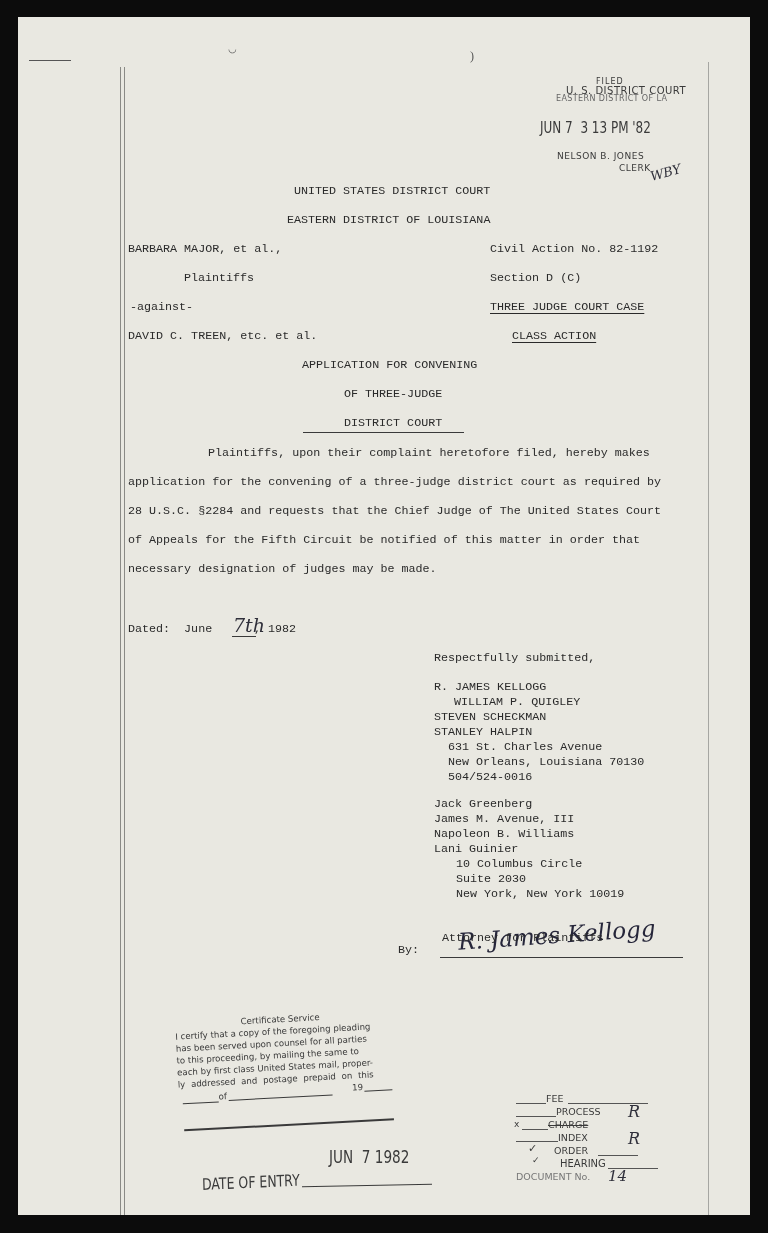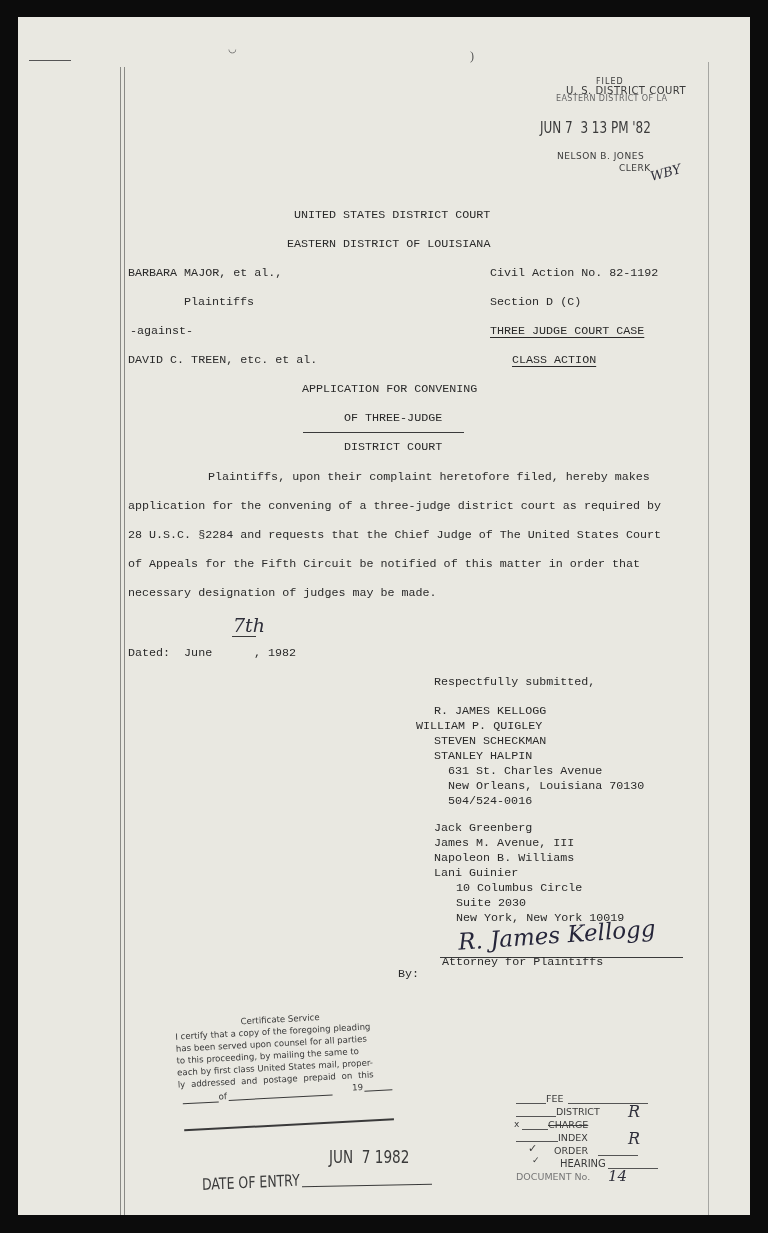--- a/index.html
+++ b/index.html
@@ -5,21 +5,21 @@
   html, body { margin: 0; padding: 0; }
   body {
     width: 768px; height: 1233px; background: #0c0c0c;
     position: relative; overflow: hidden;
   }
   .paper {
     position: absolute; left: 18px; top: 17px; width: 732px; height: 1198px;
     background: #e9e8e1;
   }
   .abs { position: absolute; white-space: pre; }
-  .tw { font-family: "Liberation Mono", "DejaVu Sans Mono", monospace; font-size: 11.7px; color: #2a2a2a; letter-spacing: 0; margin-top: 24px; }
+  .tw { font-family: "Liberation Mono", "DejaVu Sans Mono", monospace; font-size: 11.7px; color: #2a2a2a; letter-spacing: 0; }
   .stamp { font-family: "DejaVu Sans", "Liberation Sans", sans-serif; color: #3a3a3a; }
   .hand { font-family: "DejaVu Serif", "Liberation Serif", serif; font-style: italic; color: #2f2f3a; }
   .ul { text-decoration: underline; text-underline-offset: 3px; }
   .vline { position: absolute; width: 1px; background: #8a8a86; }
   .hline { position: absolute; height: 1px; background: #3a3a3a; }
 </style>
 </head>
 <body>
 
 <div class="paper">
@@ -73,21 +73,21 @@
     <div class="abs tw" style="left:110px; top:605px;">Dated:  June </div>
     <div class="hline" style="left:214px; top:619px; width:24px;"></div>
     <div class="abs hand" style="left:215px; top:597px; font-size:19px;">7th</div>
     <div class="abs tw" style="left:236px; top:605px;">, 1982</div>
   </div>
 
   <div>
     <div class="abs tw" style="left:416px; top:634px;">Respectfully submitted,</div>
 
     <div class="abs tw" style="left:416px; top:663px;">R. JAMES KELLOGG</div>
-    <div class="abs tw" style="left:398px; top:678px;">WILLIAM P. QUIGLEY</div>
+    <div class="abs tw" style="left:436px; top:678px;">WILLIAM P. QUIGLEY</div>
     <div class="abs tw" style="left:416px; top:693px;font-family:Liberation Mono, monospace;">STEVEN SCHECKMAN</div>
     <div class="abs tw" style="left:416px; top:708px;">STANLEY HALPIN</div>
     <div class="abs tw" style="left:430px; top:723px;">631 St. Charles Avenue</div>
     <div class="abs tw" style="left:430px; top:738px;">New Orleans, Louisiana 70130</div>
     <div class="abs tw" style="left:430px; top:753px;">504/524-0016</div>
 
     <div class="abs tw" style="left:416px; top:780px;">Jack Greenberg</div>
     <div class="abs tw" style="left:416px; top:795px;">James M. Avenue, III</div>
     <div class="abs tw" style="left:416px; top:810px;">Napoleon B. Williams</div>
     <div class="abs tw" style="left:416px; top:825px;">Lani Guinier</div>
@@ -121,21 +121,21 @@
     <div class="abs stamp" style="left:184px; top:1158px; font-size:16px; transform:scaleX(0.78) rotate(-2deg); transform-origin:left;">DATE OF ENTRY</div>
     <div class="hline" style="left:284px; top:1168px; width:130px; transform:rotate(-1deg);"></div>
   </div>
 
   <div style="position:absolute; left:480px; top:1072px; width:180px; height:120px;">
     <div class="hline" style="left:18px; top:14px; width:30px; background:#555;"></div>
     <div class="abs stamp" style="left:48px; top:4px; font-size:9.5px;">FEE</div>
     <div class="hline" style="left:70px; top:14px; width:80px; background:#555;"></div>
 
     <div class="hline" style="left:18px; top:27px; width:40px; background:#555;"></div>
-    <div class="abs stamp" style="left:58px; top:17px; font-size:9.5px;">DISTRICT</div>
+    <div class="abs stamp" style="left:58px; top:17px; font-size:9.5px;">PROCESS</div>
     <div class="abs hand" style="left:130px; top:13px; font-size:16px;">R</div>
 
     <div class="abs stamp" style="left:16px; top:30px; font-size:9px;">x</div>
     <div class="hline" style="left:24px; top:40px; width:26px; background:#555;"></div>
     <div class="abs stamp" style="left:50px; top:30px; font-size:9.5px; text-decoration:line-through;">CHARGE</div>
 
     <div class="hline" style="left:18px; top:52px; width:42px; background:#555;"></div>
     <div class="abs stamp" style="left:60px; top:43px; font-size:9.5px;">INDEX</div>
     <div class="abs hand" style="left:130px; top:40px; font-size:16px;">R</div>
 

